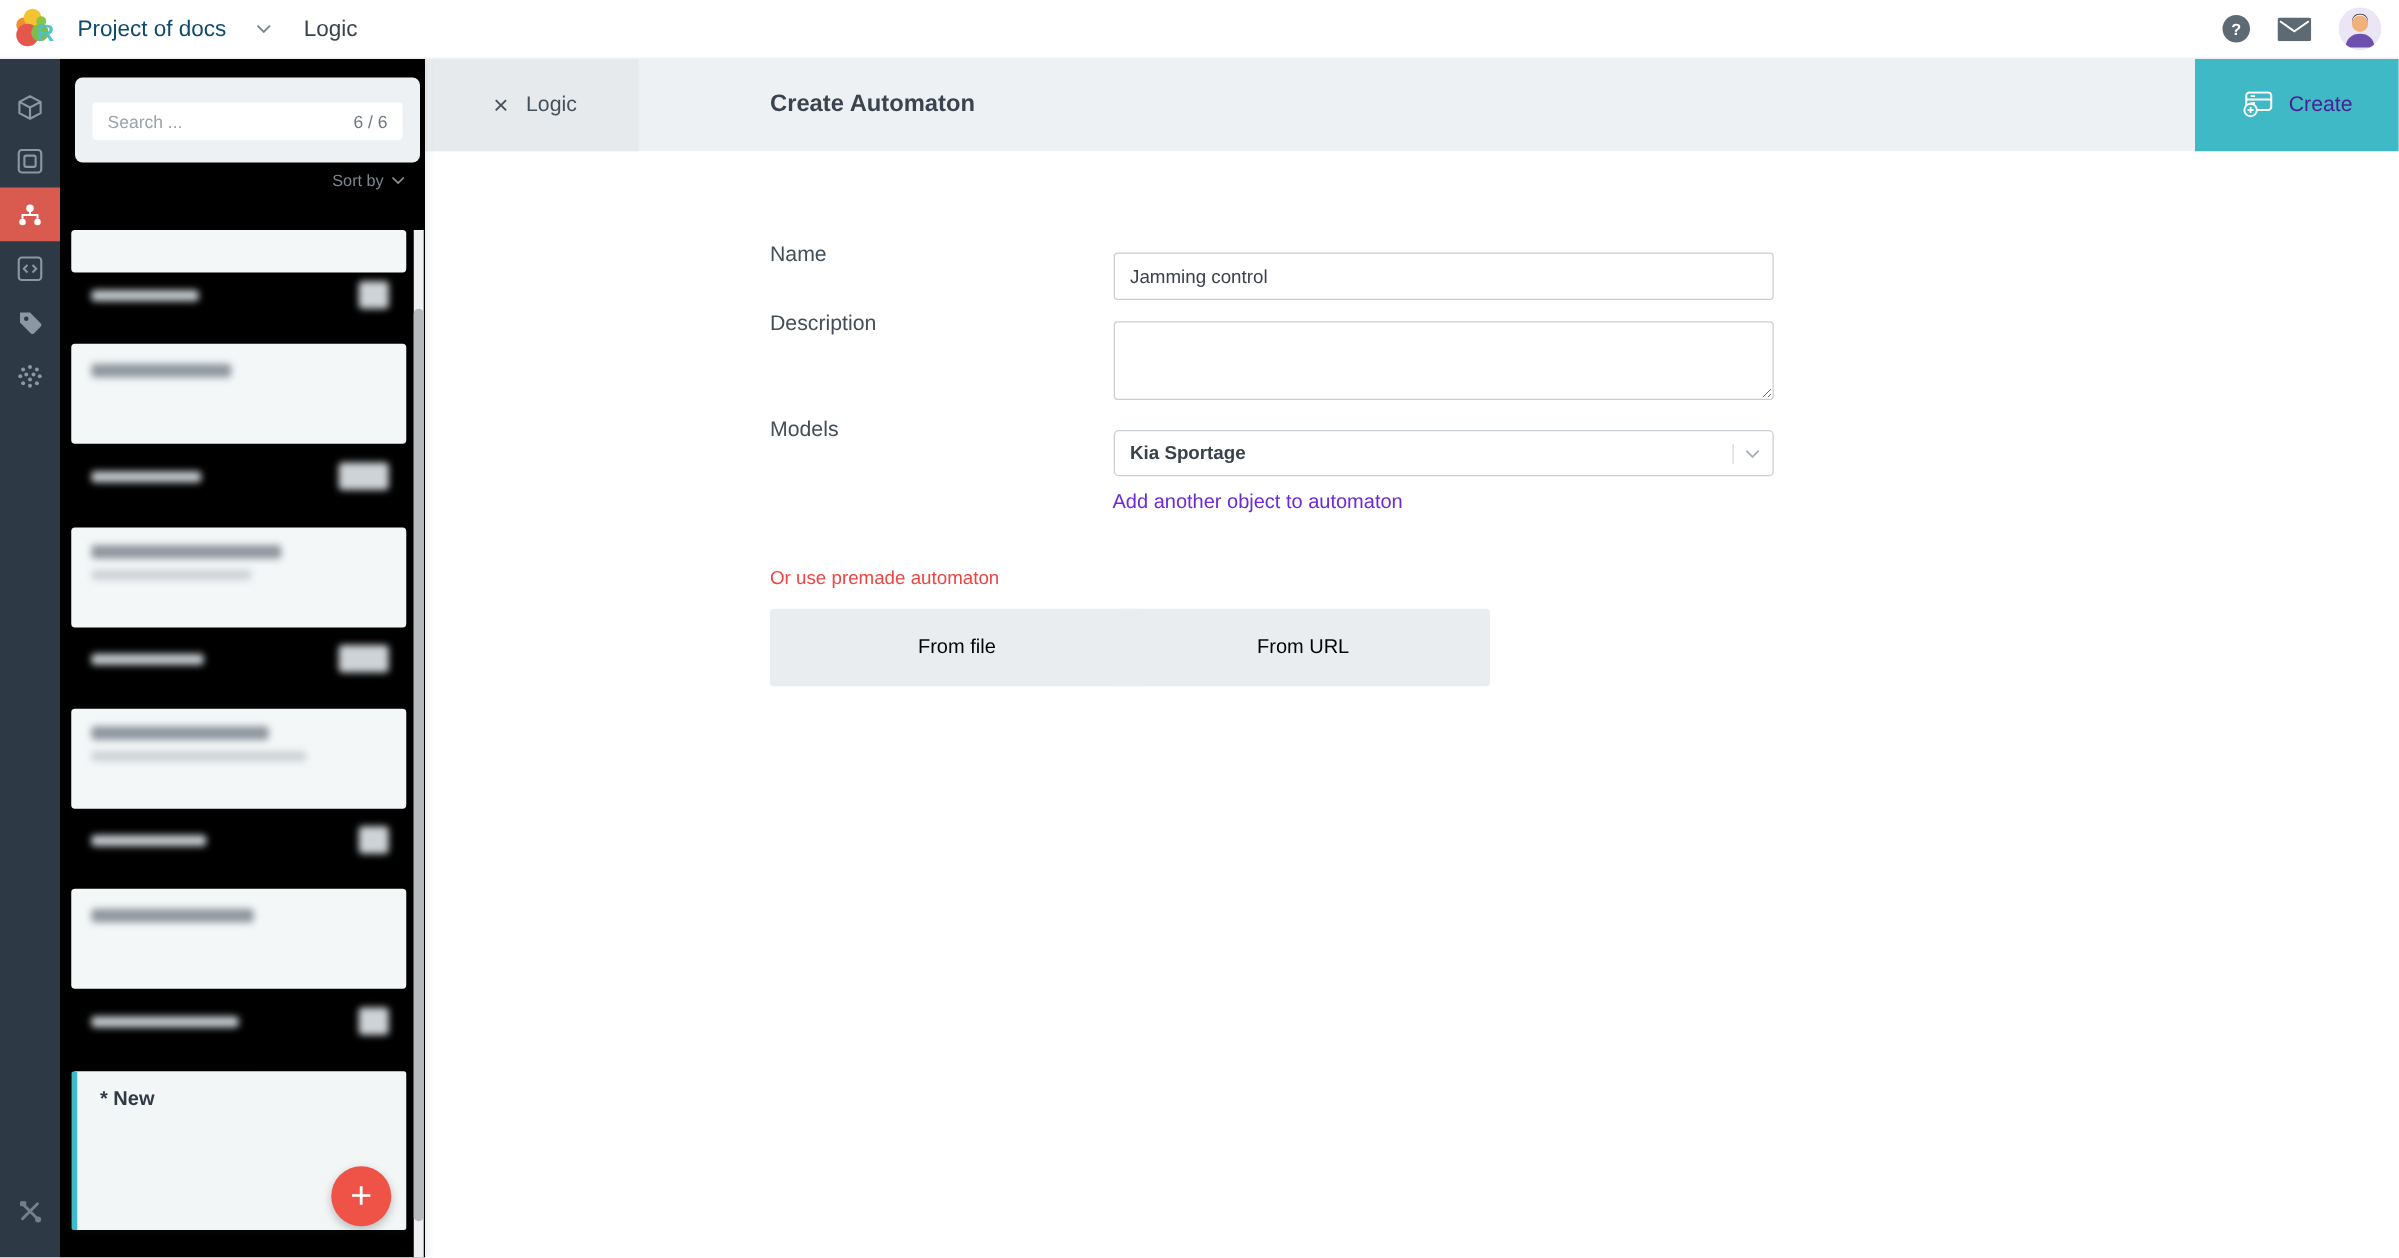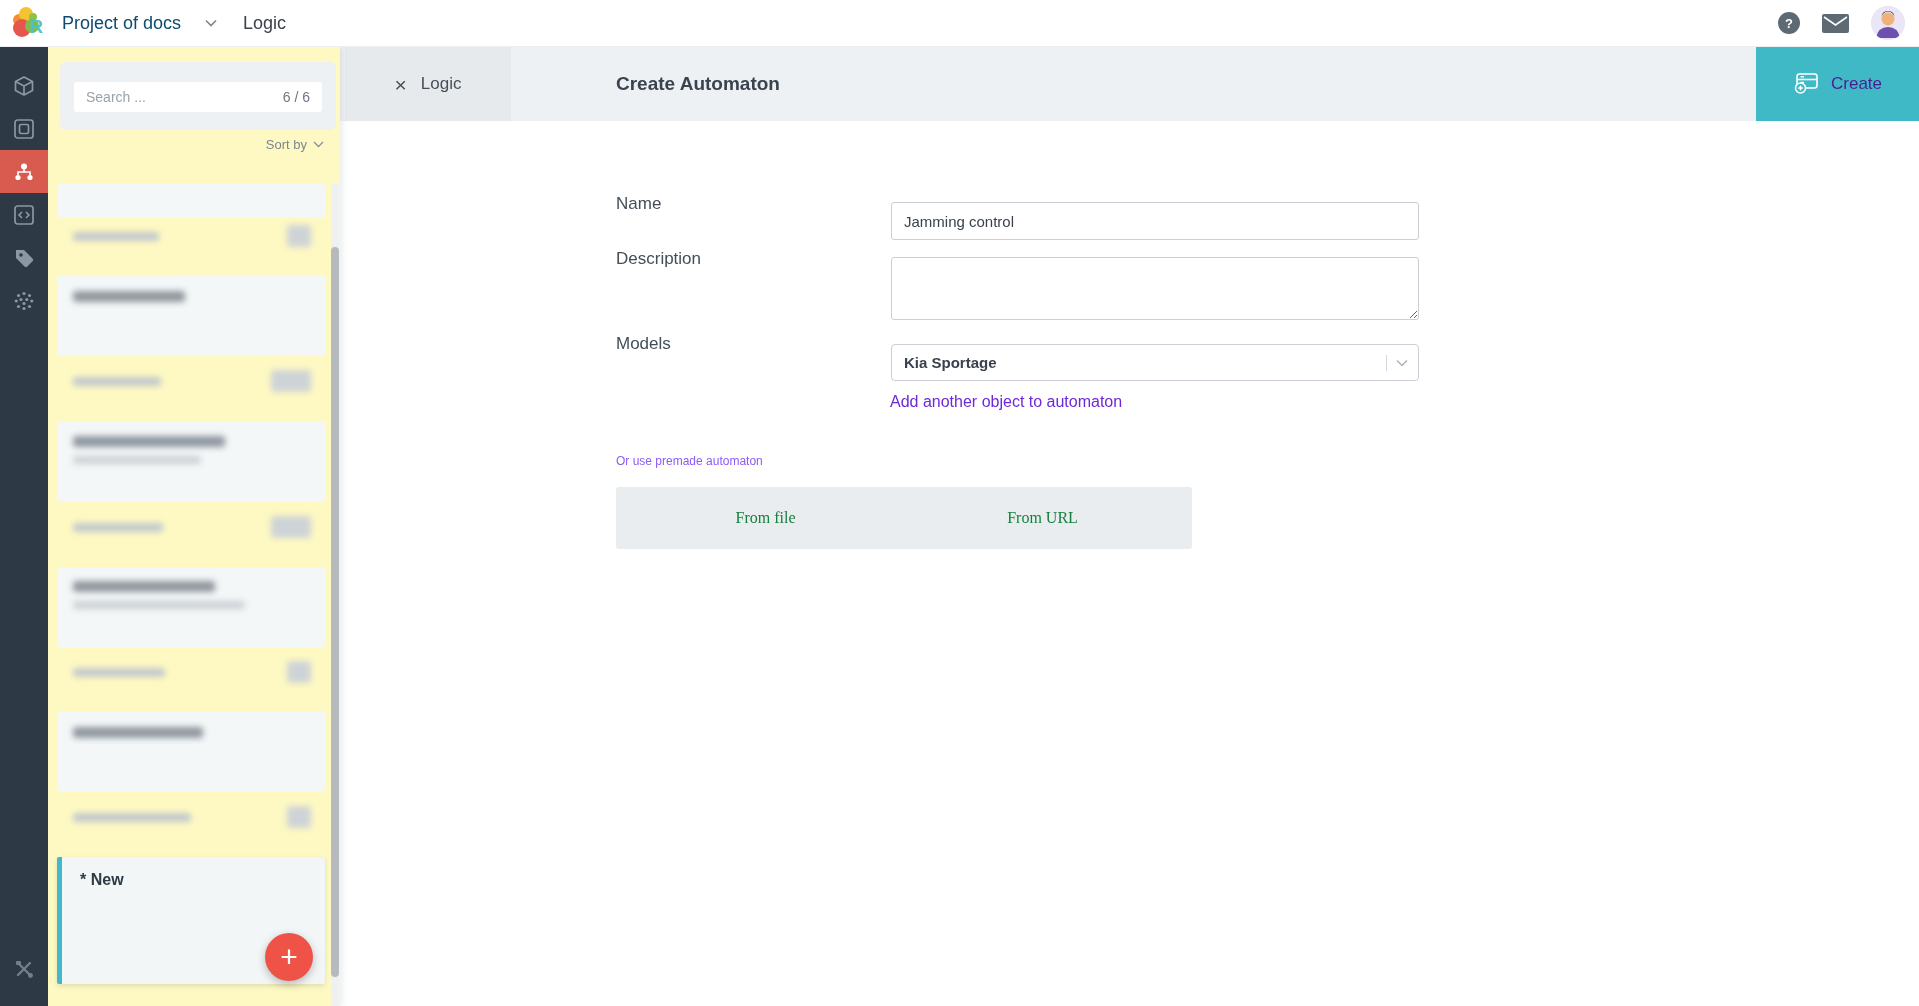--- a/index.html
+++ b/index.html
@@ -21,21 +21,21 @@
 
   
   .iconbar { position:absolute; top:47px; left:0; width:48px; height:959px; background:#2d3945; z-index:15; }
   .iconbar .icol { display:flex; flex-direction:column; padding-top:17px; }
   .ibtn { width:48px; height:43px; display:flex; align-items:center; justify-content:center; cursor:pointer; }
   .ibtn.active { background:#d95b50; }
   .ibtn svg { display:block; }
   .ibtn-bottom { position:absolute; bottom:16px; left:0; }
 
   
-  .panel { position:absolute; top:47px; left:48px; width:292px; height:959px; background:#fef9c3;
+  .panel { position:absolute; top:47px; left:48px; width:292px; height:959px; background:#000000;
            box-shadow:2px 0 6px rgba(40,50,60,.10); z-index:10; }
   .search-wrap { position:absolute; top:15px; left:12px; width:276px; height:68px; background:#edf1f3;
                  border-radius:6px; padding:20px 14px; }
   .search-box { background:#fff; border-radius:3px; height:30px; display:flex; align-items:center; padding:0 12px; }
   .search-box input { border:0; outline:0; flex:1; font-size:14px; color:#5c666f; background:transparent;
                       font-family:inherit; }
   .search-box input::placeholder { color:#9aa3ab; }
   .search-count { font-size:14px; color:#6e7882; white-space:nowrap;text-align:right; }
   .sort-row { position:absolute; top:90px; right:16px; display:flex; align-items:center; gap:6px;
               font-size:13px; color:#7c8691; cursor:pointer; }
@@ -77,23 +77,23 @@
                padding:0 12px; font-size:15px; color:#39424c; font-family:inherit; outline:none; background:#fff; }
   .txt-area { position:absolute; left:551px; top:210px; width:528px; height:63px; border:1px solid #c9cfd5;
               border-radius:3px; padding:8px 12px; font-size:15px; color:#39424c; font-family:inherit;
               outline:none; resize:both; background:#fff; }
   .select-box { position:absolute; left:551px; top:297px; width:528px; height:37px; border:1px solid #c9cfd5;
                 border-radius:4px; background:#fff; display:flex; align-items:center; cursor:pointer; }
   .select-value { flex:1; padding:0 12px; font-size:15px; font-weight:bold; color:#39424c; }
   .select-divider { width:1px; height:16px; background:#d4d8dc; }
   .select-caret { padding:0 10px 0 9px; display:flex; align-items:center; }
   .add-link { position:absolute; left:550px; top:346px; font-size:16px; color:#6d28d9; cursor:pointer; text-decoration:none; }
-  .premade-title { position:absolute; left:276px; top:407px; font-size:12px; color:#8b5cf6; }
+  .premade-title { position:absolute; left:276px; top:407px; font-size:15px; color:#ef4444; }
   .src-btn { position:absolute; top:440px; width:299px; height:62px; background:#e9edef; border:0; border-radius:3px;
-             color:#15803d; font-size:16px; font-family:Liberation Serif, serif; cursor:pointer; }
+             color:#000000; font-size:16px; font-family:Liberation Sans, sans-serif; cursor:pointer; }
   .src-btn.file { left:276px; }
   .src-btn.url { left:553px; }
 </style>
 </head>
 <body>
 
 <div class="page">
 
   <div class="topbar">
     <div class="logo">

